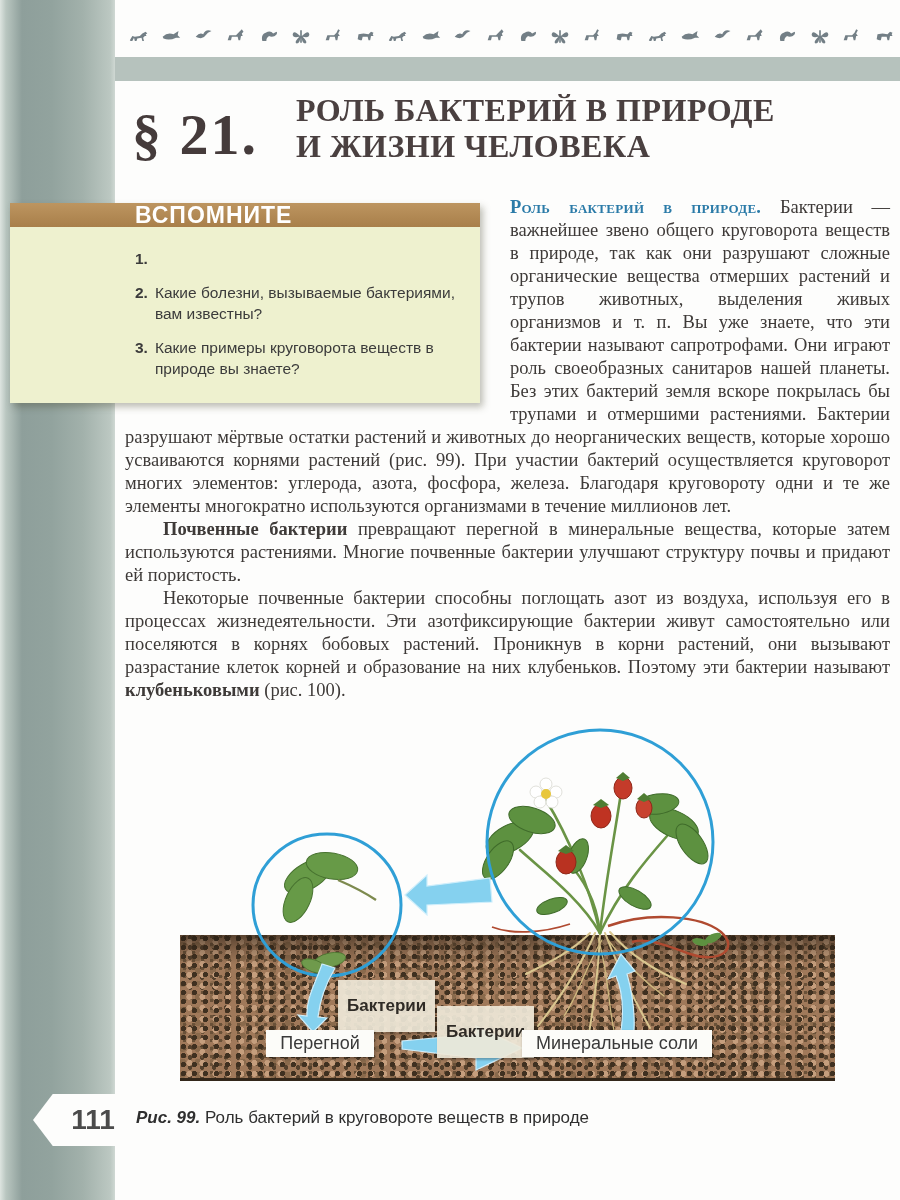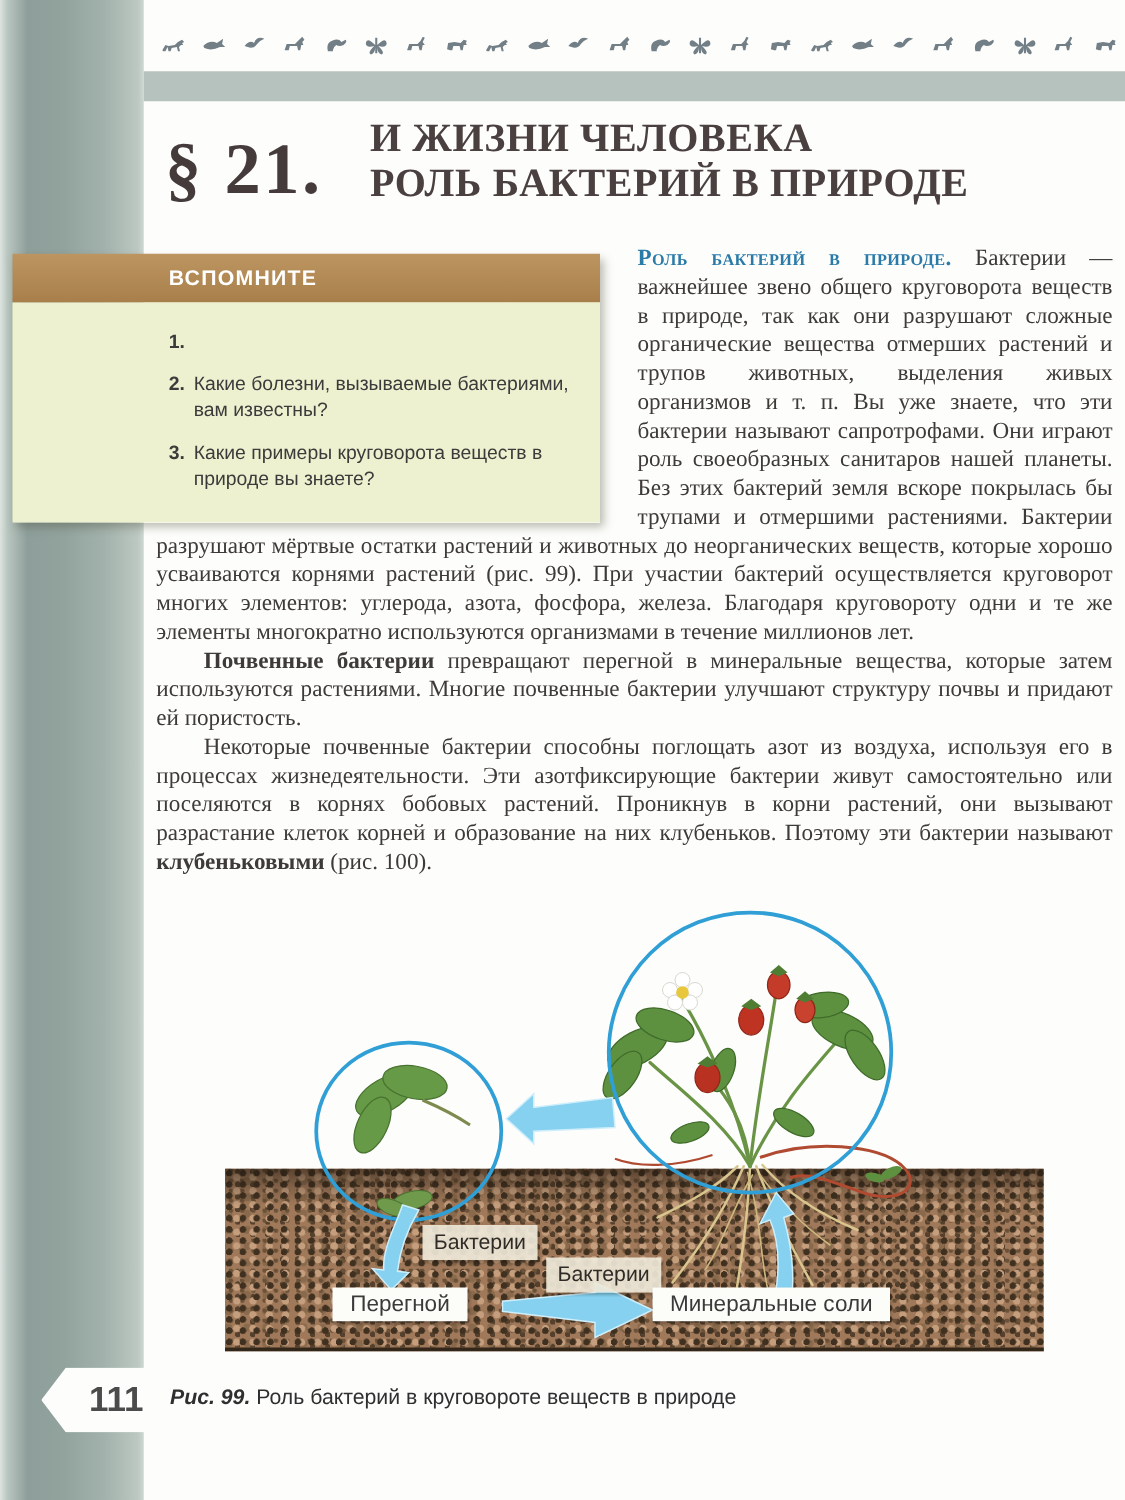--- a/index.html
+++ b/index.html
@@ -14,23 +14,23 @@
   .frieze svg{width:22px;height:20px;opacity:.85;}
   
   .band{position:absolute;left:115px;top:57px;width:785px;height:24px;background:#b6c2bd;}
   
   .hdr{position:absolute;left:132px;top:86px;display:flex;gap:38px;align-items:flex-end;}
   .hdr .mark{font-size:58px;font-weight:bold;color:#453b3b;line-height:1;letter-spacing:2px;}
   .hdr .title{font-size:32px;font-weight:bold;color:#4a4040;line-height:1.13;letter-spacing:.5px;margin-top:6px;}
   
   .membox{position:absolute;left:10px;top:203px;width:470px;
     box-shadow:3px 4px 7px rgba(70,70,45,.35);}
-  .membox .bar{height:39px;background:linear-gradient(180deg,#bd9560,#a87f4a);
+  .membox .bar{height:24px;background:linear-gradient(180deg,#bd9560,#a87f4a);
     display:flex;align-items:center;padding-left:125px;
-    font-family:"Liberation Sans",sans-serif;font-weight:bold;font-size:17px;
+    font-family:"Liberation Sans",sans-serif;font-weight:bold;font-size:23px;
     color:#ffffff;letter-spacing:1px;}
   .membox .body{background:#eef1cf;padding:22px 16px 24px 125px;}
   .q{display:flex;font-family:"Liberation Sans",sans-serif;font-size:15.5px;
      line-height:1.32;color:#3b3b3b;margin-bottom:14px;}
   .q:last-child{margin-bottom:0;}
   .q .n{font-weight:bold;margin-right:7px;}
   
   .article{position:absolute;left:125px;top:196px;width:765px;
     font-size:18.5px;line-height:23px;color:#3e3a38;text-align:justify;}
   .article .float-spacer{float:left;width:385px;height:226px;}
@@ -46,22 +46,22 @@
       linear-gradient(180deg,rgba(32,23,14,.55) 0px,rgba(32,23,14,.25) 14px,rgba(32,23,14,0) 30px),
       radial-gradient(circle at 30% 40%,#3f3020 0 27%,transparent 30%),
       radial-gradient(circle at 72% 62%,#c59e7d 0 24%,transparent 27%),
       radial-gradient(circle at 52% 18%,#6a5138 0 21%,transparent 24%),
       radial-gradient(circle at 18% 76%,#8a6a4c 0 19%,transparent 22%),
       radial-gradient(circle at 85% 25%,#54402c 0 17%,transparent 20%);
     background-size:100% 100%,11px 9px,13px 11px,9px 8px,15px 13px,12px 10px;
     border-bottom:3px solid #33271a;}
   .fig svg.scene{position:absolute;left:0;top:0;width:655px;height:350px;}
   .figlabel{position:absolute;font-family:"Liberation Sans",sans-serif;white-space:nowrap;}
-  .lab-bact{background:rgba(238,232,216,.92);color:#2f2b26;font-weight:normal;font-size:17px;
-    padding:4px 9px;box-shadow:1px 2px 2px rgba(0,0,0,.25);}
+  .lab-bact{background:rgba(238,232,216,.92);color:#2f2b26;font-weight:bold;font-size:17px;
+    padding:16px 9px;box-shadow:1px 2px 2px rgba(0,0,0,.25);}
   .lab-box{background:#fcfcf9;color:#3a3a3a;font-size:18px;padding:3px 0;text-align:center;
     box-shadow:1px 2px 3px rgba(0,0,0,.3);}
   
   .pagetab{position:absolute;left:33px;top:1094px;width:104px;height:52px;background:#fdfdfc;
     clip-path:polygon(19% 0,100% 0,100% 100%,19% 100%,0 50%);
     display:flex;align-items:center;justify-content:center;padding-left:16px;box-sizing:border-box;
     font-family:"Liberation Sans",sans-serif;font-weight:bold;font-size:28px;color:#4b4b4b;}
   .caption{position:absolute;left:136px;top:1108px;width:640px;
     font-family:"Liberation Sans",sans-serif;font-size:17px;color:#2f2f2f;}
   .caption .figno{font-weight:bold;font-style:italic;}
@@ -146,22 +146,22 @@
       <svg viewBox="0 0 24 24">
         <path d="M2 16 L3 10 L9 9 L15 10 L18 7 L21 8 L20 10 L21 12 L18 12 L17 17 L15 17 L14 13 L8 13 L7 17 L5 17 Z" fill="#5b6a72"></path>
       </svg>
     </div>
 
   <div class="band"></div>
 
   <div class="hdr">
     <div class="mark">§ 21.</div>
     <div class="title">
+      <div>РОЛЬ БАКТЕРИЙ В ПРИРОДЕ</div>
       <div>И ЖИЗНИ ЧЕЛОВЕКА</div>
-      <div>РОЛЬ БАКТЕРИЙ В ПРИРОДЕ</div>
     </div>
   </div>
 
   <div class="membox">
     <div class="bar">ВСПОМНИТЕ</div>
     <div class="body">
       <div class="q">
         <span class="n">1.</span>
       </div>
       <div class="q">

